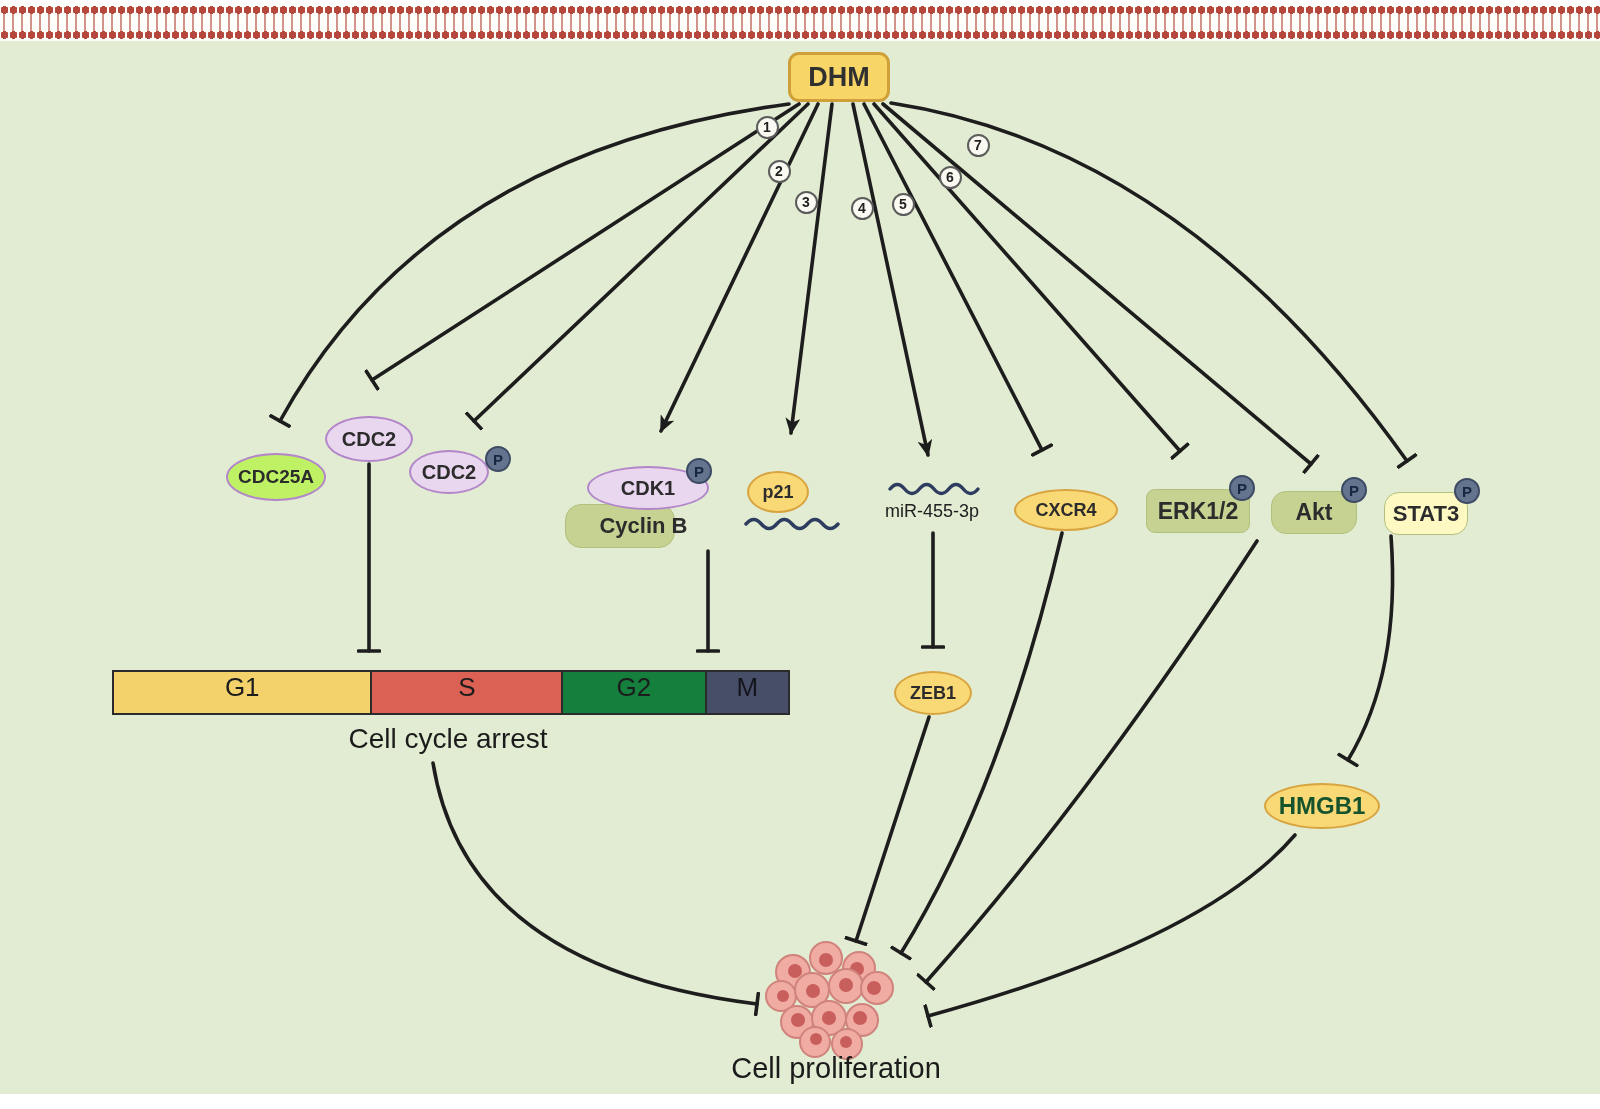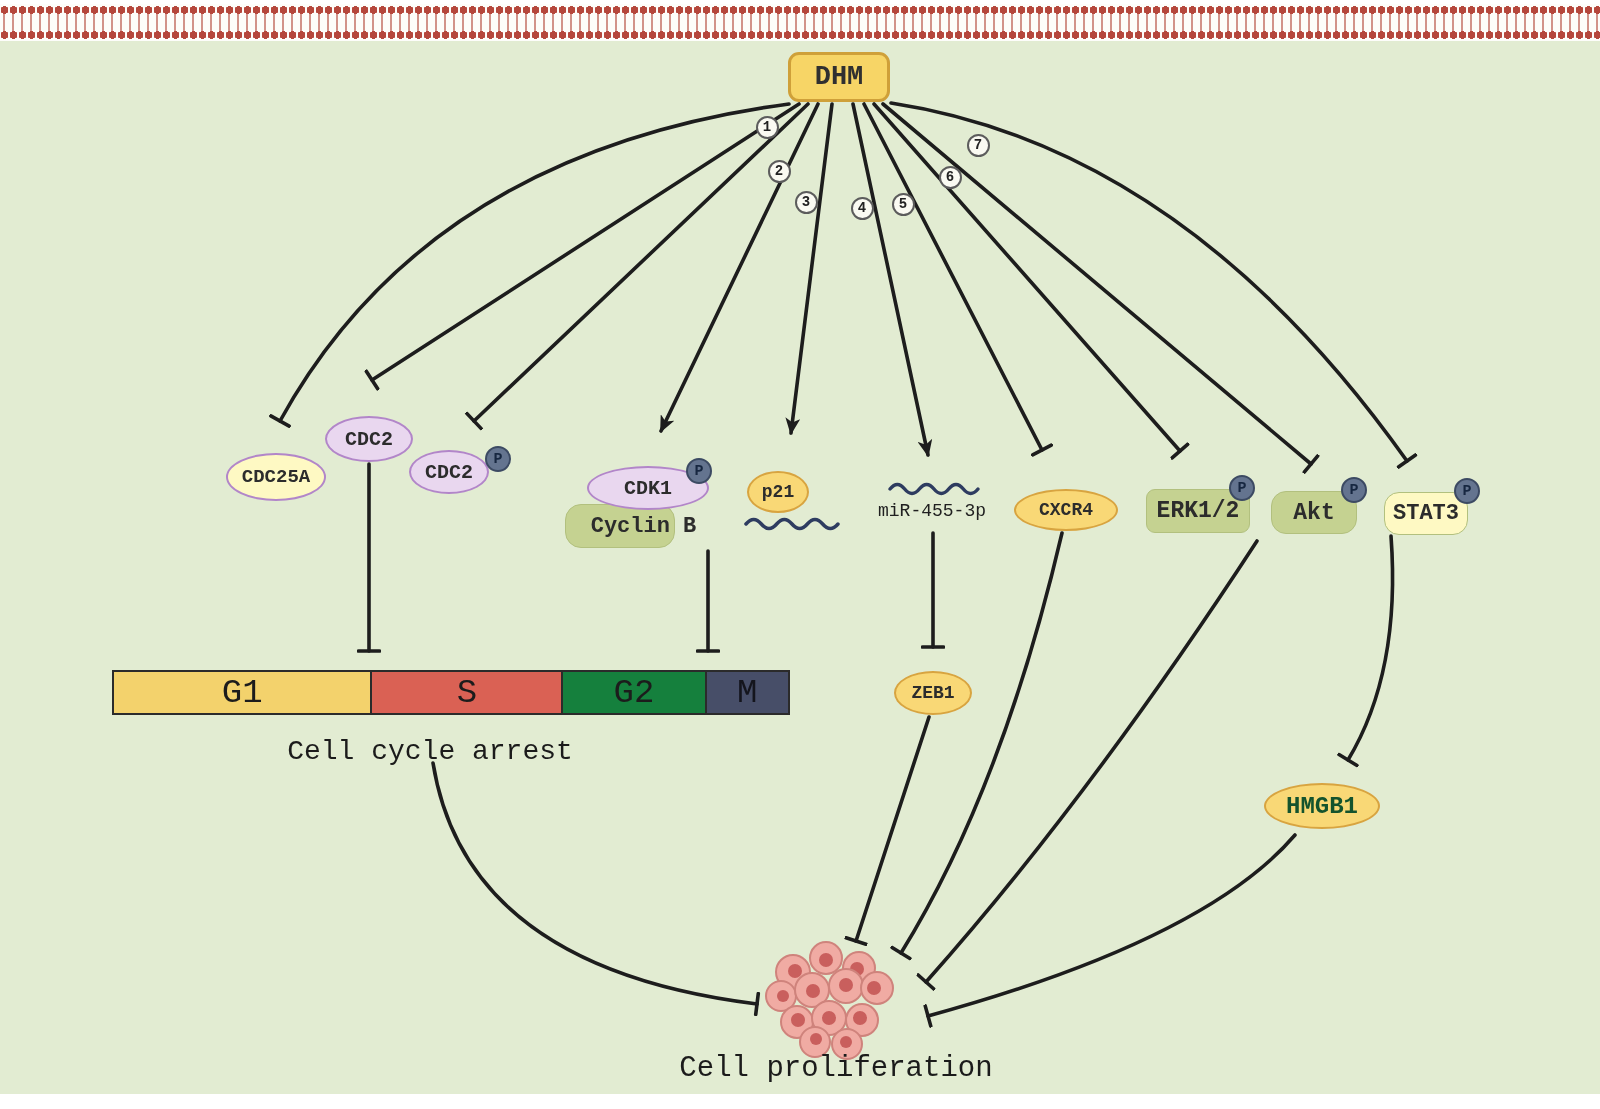--- a/index.html
+++ b/index.html
@@ -23,25 +23,25 @@
     position:absolute;width:23px;height:23px;border-radius:50%;
     display:flex;align-items:center;justify-content:center;
     font-size:14px;font-weight:600;color:#222;box-sizing:border-box;z-index:5;
   }
   .caption{
     position:absolute;transform:translate(-50%,-50%);color:#1b1b1b;
     font-weight:500;white-space:nowrap;z-index:4;
   }
   #cyclebar{position:absolute;display:flex;box-sizing:border-box;z-index:4;}
   .seg{
-    display:flex;align-items:center;justify-content:center;box-sizing:border-box;
-    font-size:34px;font-weight:500;height:100%;
+    display:flex;align-items:flex-start;justify-content:center;box-sizing:border-box;
+    font-size:26px;font-weight:500;height:100%;
   }
   .nlabel{position:relative;z-index:2;}
-  .lyr{position:absolute;left:0;top:0;width:1600px;height:1109px;z-index:3;pointer-events:none;font-family:Liberation Mono, monospace;}
+  .lyr{position:absolute;left:0;top:0;width:1600px;height:1109px;z-index:3;pointer-events:none;}
 </style>
 </head>
 <body>
 
 <div id="canvas">
   <div id="field" style="background: rgb(226, 236, 210);"></div>
   <div id="membrane" style="background: radial-gradient(4px at 4.5px 5px, rgb(181, 71, 60) 97%, rgba(0, 0, 0, 0)) 0px 1px / 9px 10px repeat-x, radial-gradient(4px at 4.5px 5px, rgb(181, 71, 60) 97%, rgba(0, 0, 0, 0)) 0px 26px / 9px 10px repeat-x, linear-gradient(to right, rgba(0, 0, 0, 0) 3.5px, rgb(210, 147, 138) 3.5px, rgb(210, 147, 138) 5.5px, rgba(0, 0, 0, 0) 5.5px) 0px 9px / 9px 19px repeat-x rgb(253, 253, 250);"></div>
   <svg id="diagram" viewBox="0 0 1600 1109">
     <defs>
       <marker id="mk-tbar" markerUnits="userSpaceOnUse" markerWidth="6" markerHeight="24" refX="3" refY="12" orient="auto">
@@ -124,21 +124,21 @@
         <g>
           <circle cx="847" cy="1044" r="15" fill="#f0aba3" stroke="#cf837c" stroke-width="2"></circle>
           <circle cx="846" cy="1042" r="6" fill="#c95f5d"></circle>
         </g>
       </g>
   </svg>
   <div class="lyr" id="nodelayer">
       <div class="node" style="left: 788px; top: 52px; width: 102px; height: 50px; background: rgb(247, 213, 102); border: 3px solid rgb(207, 160, 57); border-radius: 11px; font-size: 27px; color: rgb(48, 48, 48); z-index: 5;">
         <span class="nlabel">DHM</span>
       </div>
-      <div class="node" style="left: 226px; top: 453px; width: 100px; height: 48px; border-radius: 50%; z-index: 5; background: #fef9c3; border: 2.5px solid rgb(178, 134, 201); font-size: 19px; color: rgb(44, 44, 44);">
+      <div class="node" style="left: 226px; top: 453px; width: 100px; height: 48px; border-radius: 50%; z-index: 5; background: #bef264; border: 2.5px solid rgb(178, 134, 201); font-size: 19px; color: rgb(44, 44, 44);">
         <span class="nlabel">CDC25A</span>
       </div>
       <div class="node" style="left: 325px; top: 416px; width: 88px; height: 46px; border-radius: 50%; z-index: 5; background: rgb(233, 215, 239); border: 2.5px solid rgb(178, 134, 201); font-size: 20px; color: rgb(44, 44, 44);">
         <span class="nlabel">CDC2</span>
       </div>
       <div class="node" style="left: 409px; top: 450px; width: 80px; height: 44px; border-radius: 50%; z-index: 5; background: rgb(233, 215, 239); border: 2.5px solid rgb(178, 134, 201); font-size: 20px; color: rgb(44, 44, 44);">
         <span class="nlabel">CDC2</span>
       </div>
       <div class="badge" style="left: 485px; top: 446px; background: rgb(100, 116, 143); border: 2px solid rgb(60, 74, 99); color: rgb(23, 39, 65);">
         <span>P</span>
@@ -211,16 +211,16 @@
         <div class="seg" style="width: 192px; background: rgb(218, 97, 84); color: rgb(28, 28, 28); border-left: 2px solid rgb(43, 43, 43);">
           <span>S</span>
         </div>
         <div class="seg" style="width: 144px; background: #15803d; color: rgb(28, 28, 28); border-left: 2px solid rgb(43, 43, 43);">
           <span>G2</span>
         </div>
         <div class="seg" style="width: 84px; background: rgb(71, 78, 104); color: rgb(20, 21, 29); border-left: 2px solid rgb(43, 43, 43);">
           <span>M</span>
         </div>
       </div>
-      <div class="caption" style="left: 430px; top: 739px; font-size: 28px; margin-top: 12px;"><span>Cell cycle arrest</span></div>
+      <div class="caption" style="left: 448px; top: 739px; font-size: 28px;"><span>Cell cycle arrest</span></div>
       <div class="caption" style="left: 836px; top: 1068px; font-size: 29px;"><span>Cell proliferation</span></div>
     </div>
 </div>
 
 </body></html>

